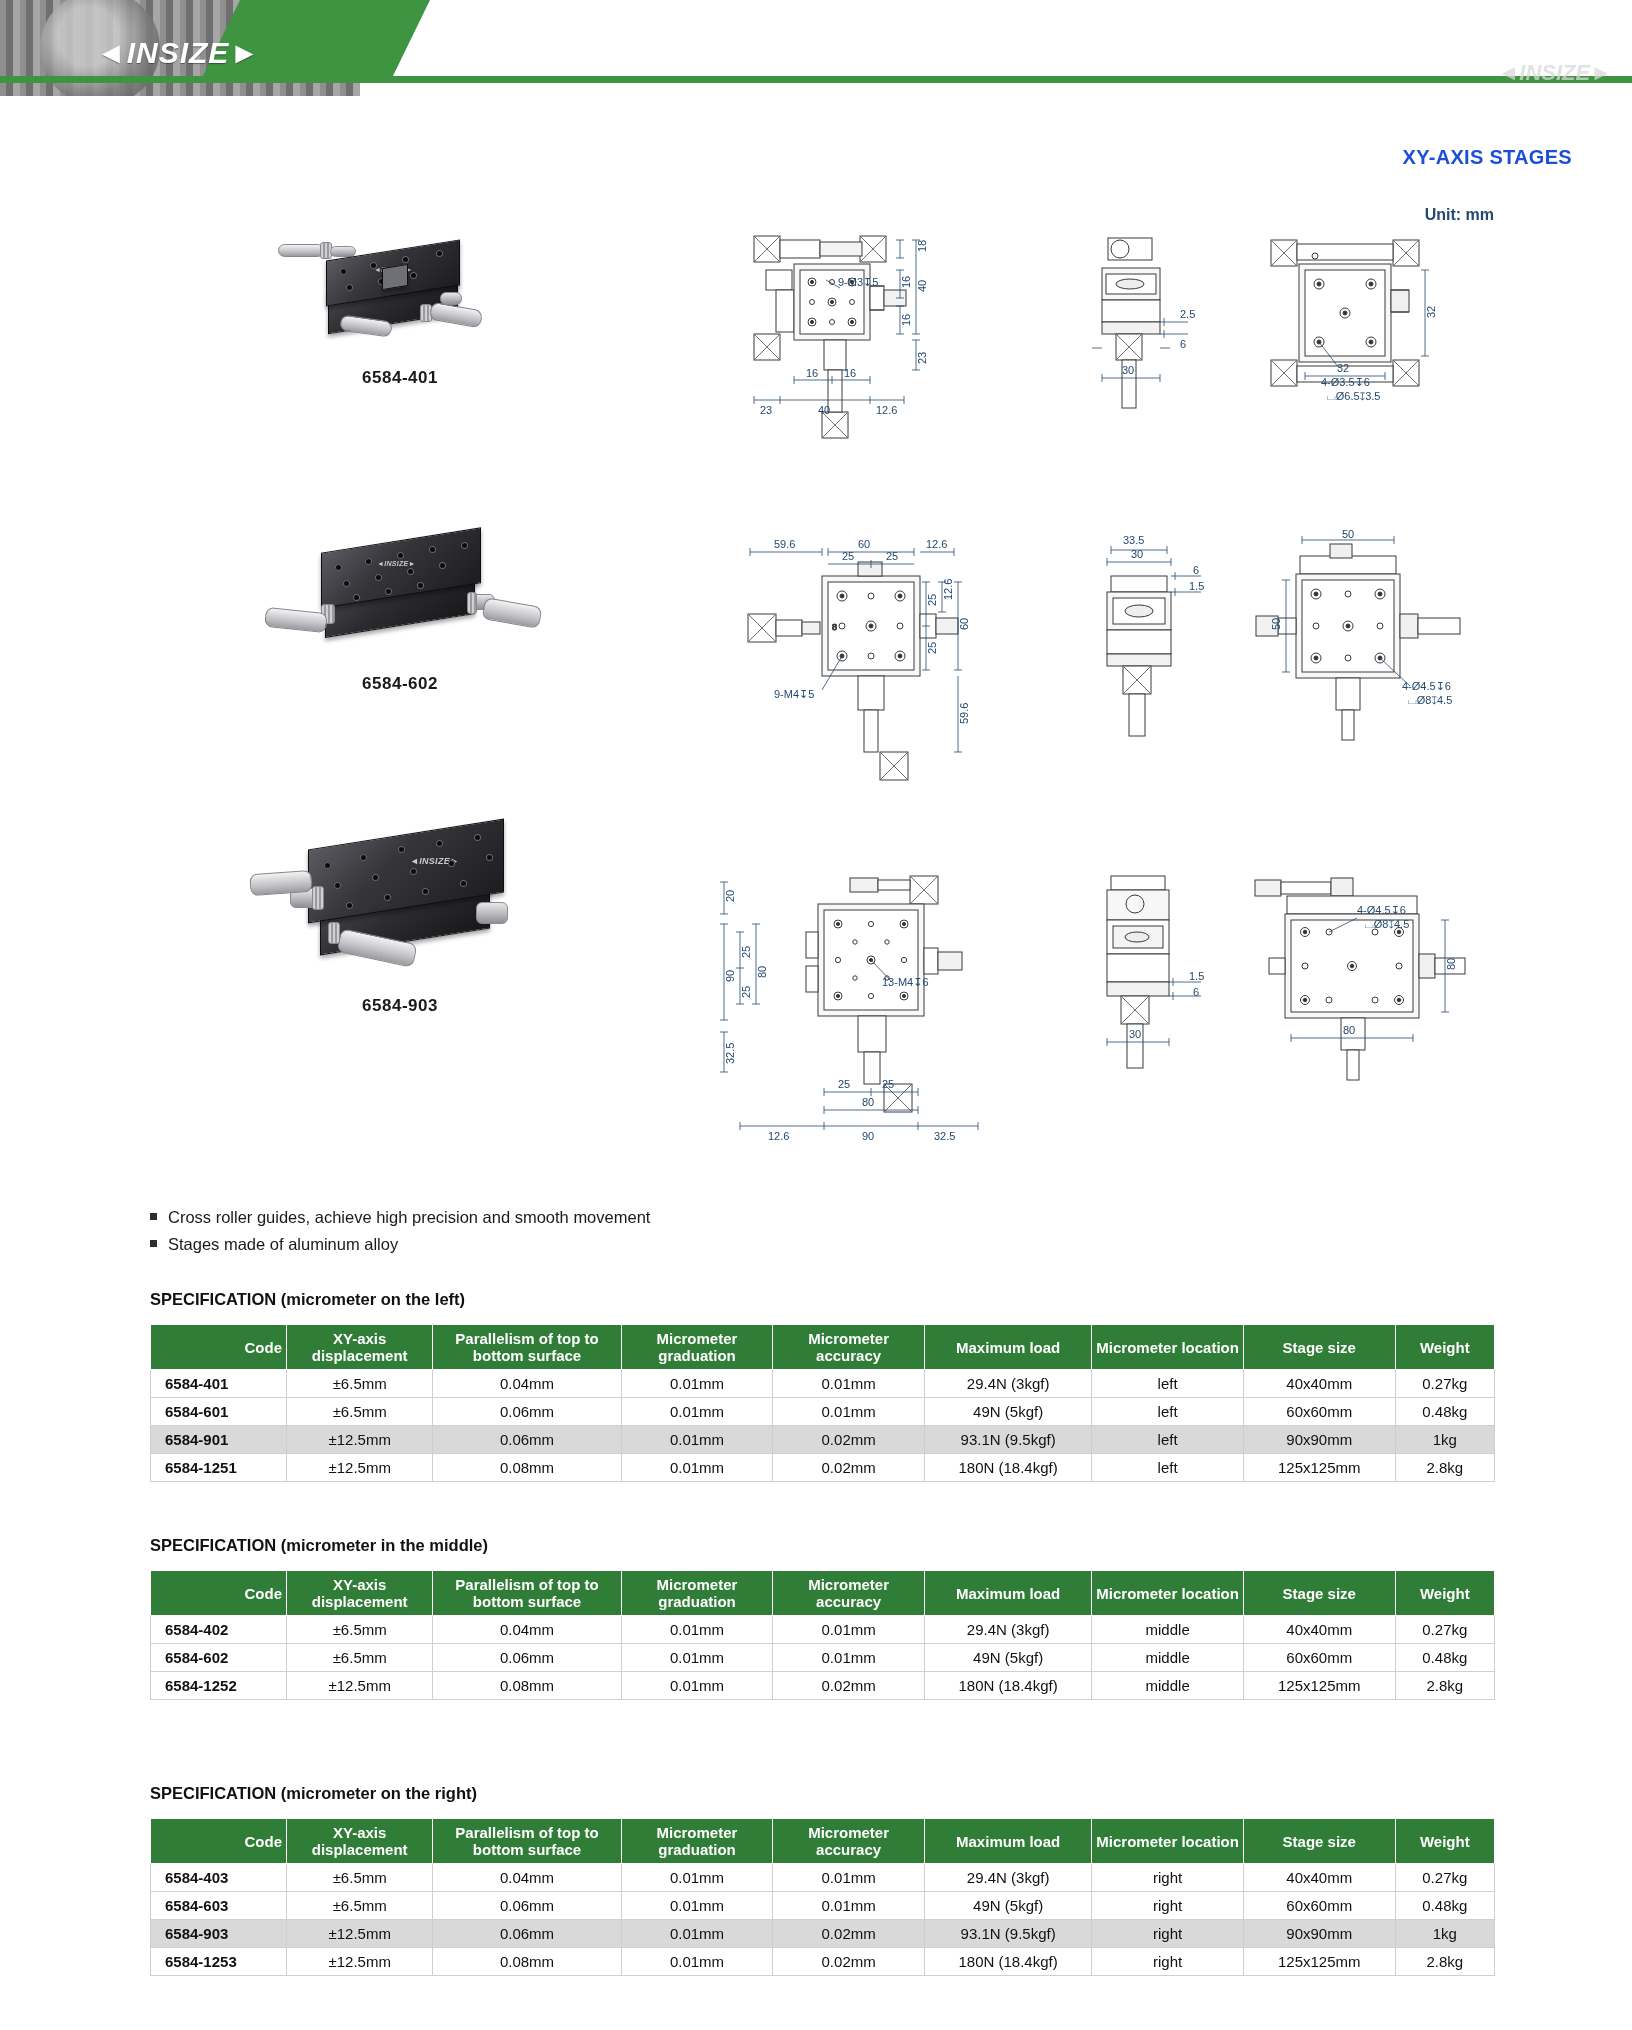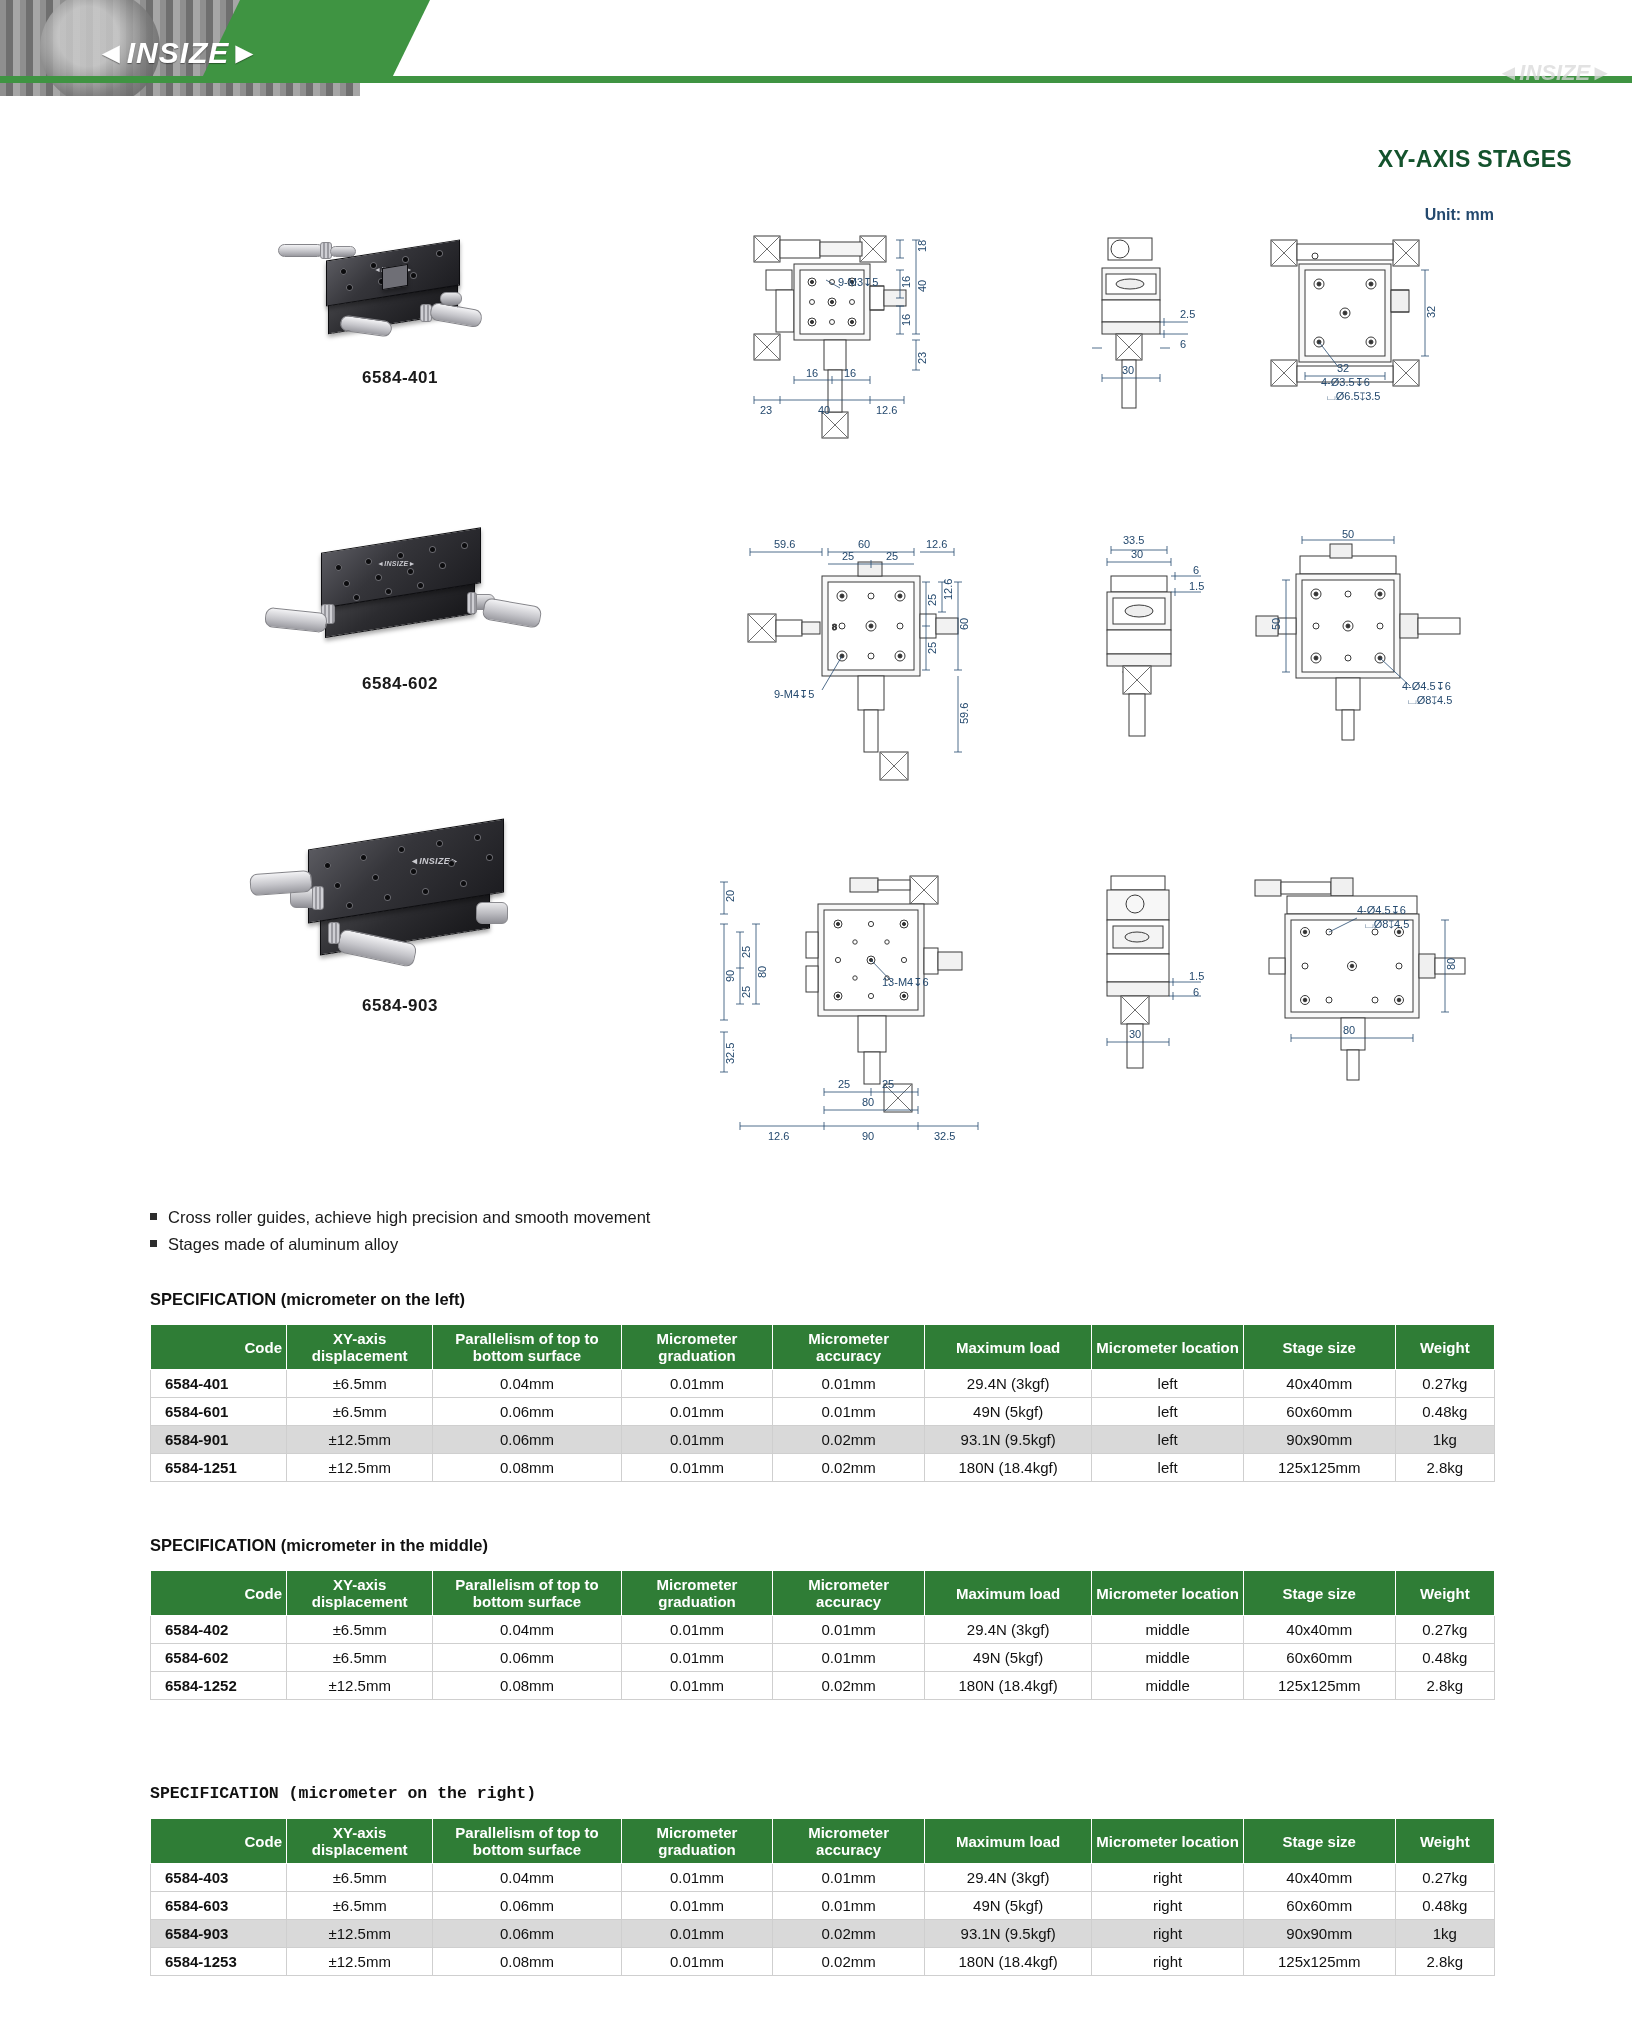--- a/index.html
+++ b/index.html
@@ -80,24 +80,24 @@
     font-size: 22px;
     font-style: italic;
     opacity: .75;
   }
 
   
   .page-title {
     position: absolute;
     top: 146px;
     right: 60px;
-    font-size: 23px;
+    font-size: 20px;
     font-weight: bold;
     letter-spacing: .3px;
-    color: #14532d;
+    color: #1d4ed8;
   }
   .unit-label {
     position: absolute;
     top: 206px;
     right: 138px;
     font-size: 16px;
     color: #24496e;
     font-weight: bold;
   }
 
@@ -230,21 +230,21 @@
     font-weight: bold;
   }
   table.spec tr.alt td { background: #d9d9d9; }
   table.spec tr.white td { background: #ffffff; }
 
   .t1 { top: 1324px; }
   .t1h { top: 1290px; }
   .t2 { top: 1570px; }
   .t2h { top: 1536px; }
   .t3 { top: 1818px; }
-  .t3h { top: 1784px; font-family: Liberation Mono, monospace; }
+  .t3h { top: 1784px; }
 
   
   .dim { font-family: "Liberation Sans", sans-serif; font-size: 11px; fill: #24496e; }
 </style>
 </head>
 <body>
 
 <div class="header">
   <div class="header-photo"></div>
   <div class="header-green"></div>

